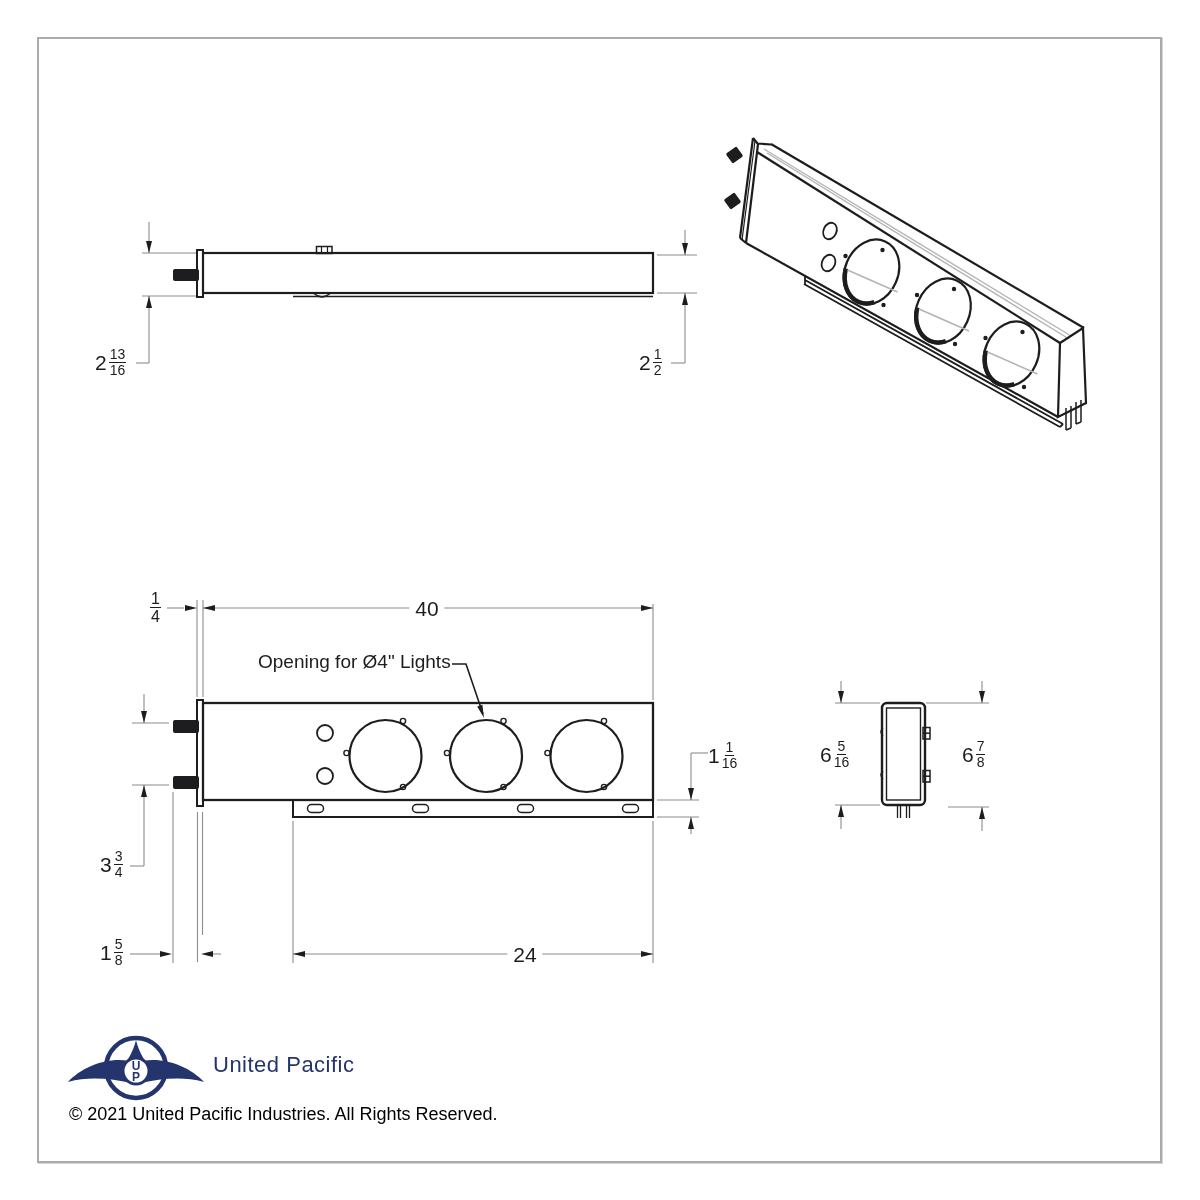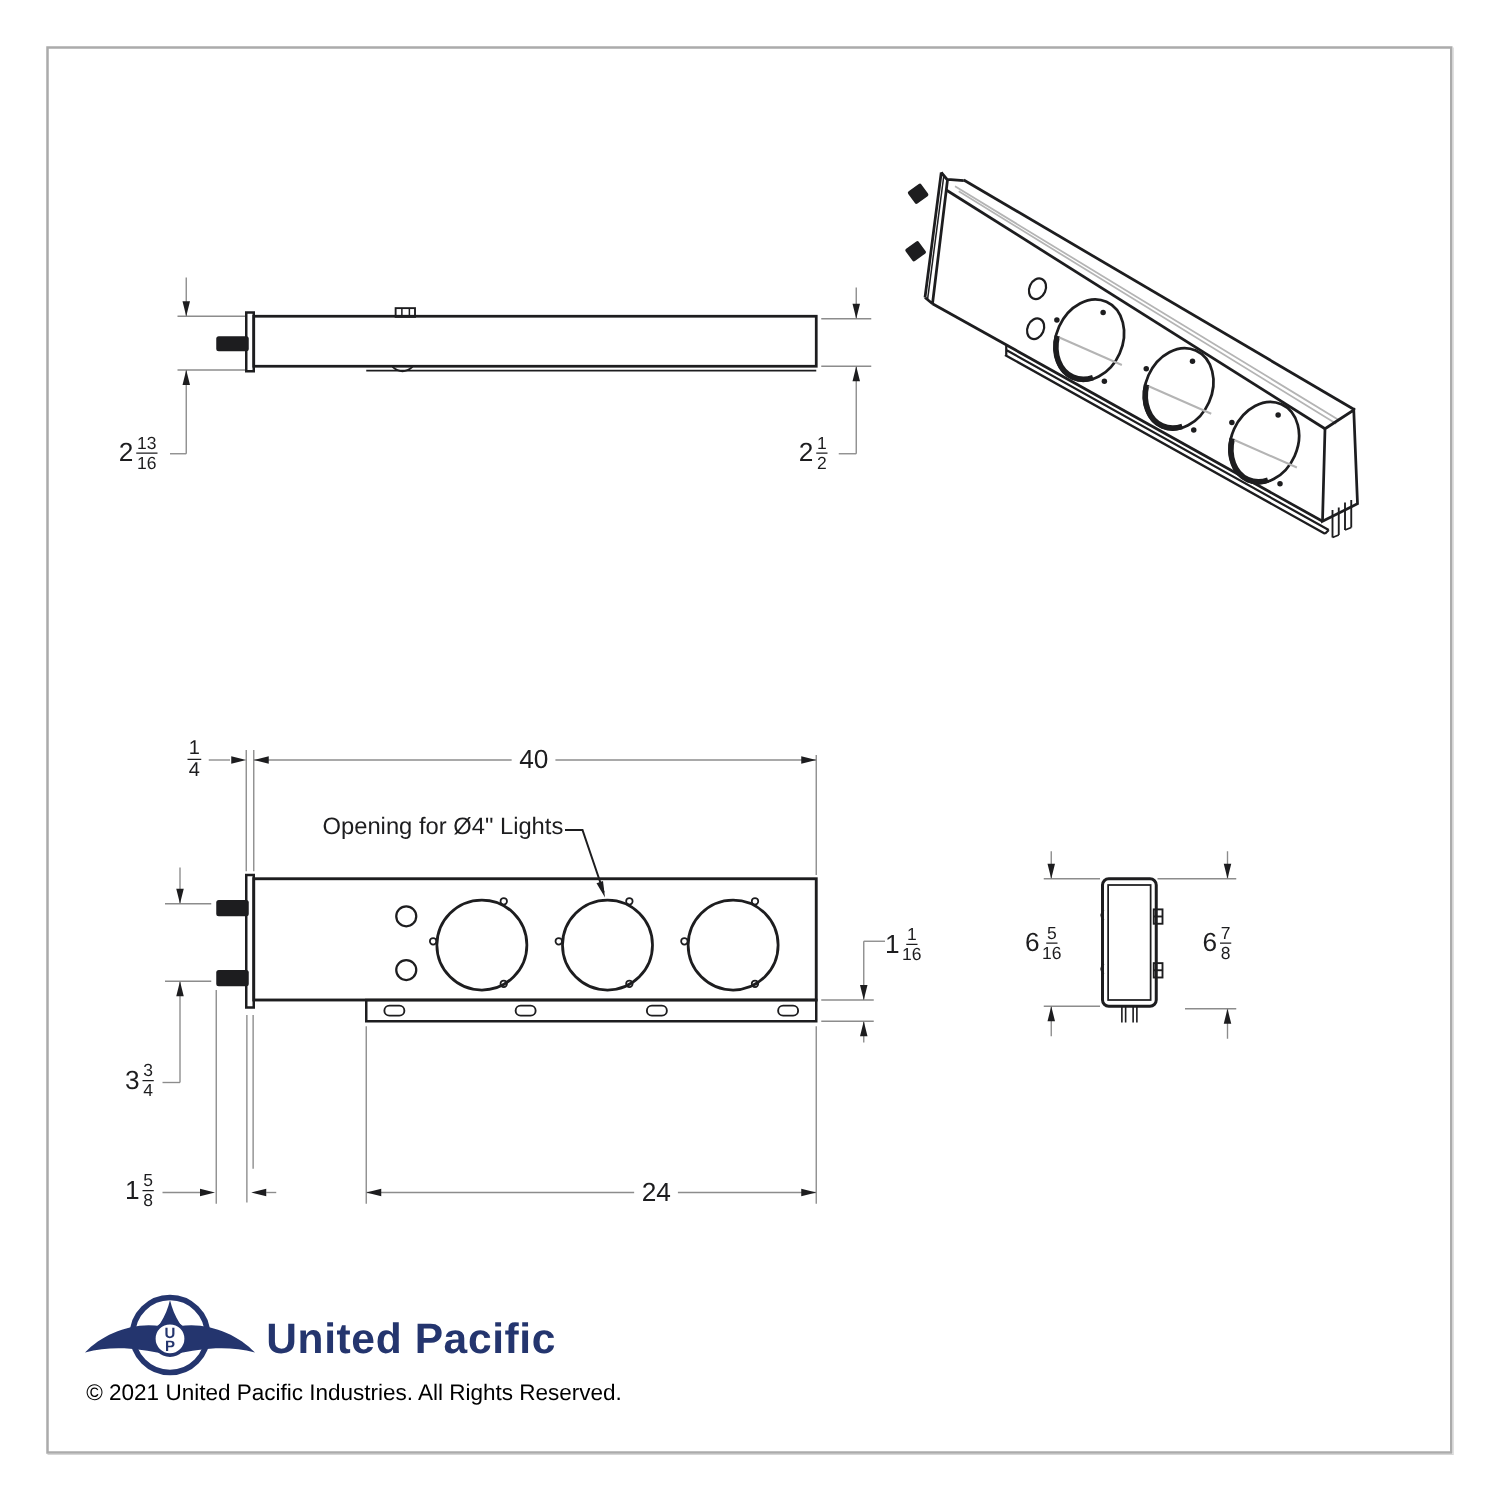--- a/index.html
+++ b/index.html
@@ -13,21 +13,21 @@
   .g{stroke:#8c8c8c;stroke-width:1.1;fill:none;}
   .r{stroke:#b4b4b4;fill:none;}
   .lbl{position:absolute;display:inline-flex;align-items:center;gap:2px;
        font-size:21px;line-height:1;white-space:nowrap;color:#1d1d1f;}
   .frac{display:inline-flex;flex-direction:column;align-items:center;
         font-size:14px;line-height:1.08;}
   .frac .num{border-bottom:1.5px solid #1d1d1f;padding:0 1px;}
   .frac.big{font-size:16px;}
   .onwhite{background:#fff;padding:0 6px;transform:translate(-50%,-50%);}
   #opening-note{position:absolute;left:258px;top:651px;font-size:19px;}
-  #brand-name{position:absolute;left:213px;top:1052px;font-size:34px;font-weight:bold;
+  #brand-name{position:absolute;left:213px;top:1052px;font-size:22px;font-weight:normal;
         color:#24356e;letter-spacing:.5px;}
   #copyright{position:absolute;left:69px;top:1104px;font-size:18px;color:#000000;}
 </style>
 </head>
 <body>
 
 <div id="page">
   <div id="sheet-border"></div>
 
   <svg width="1200" height="1200" viewBox="0 0 1200 1200">

